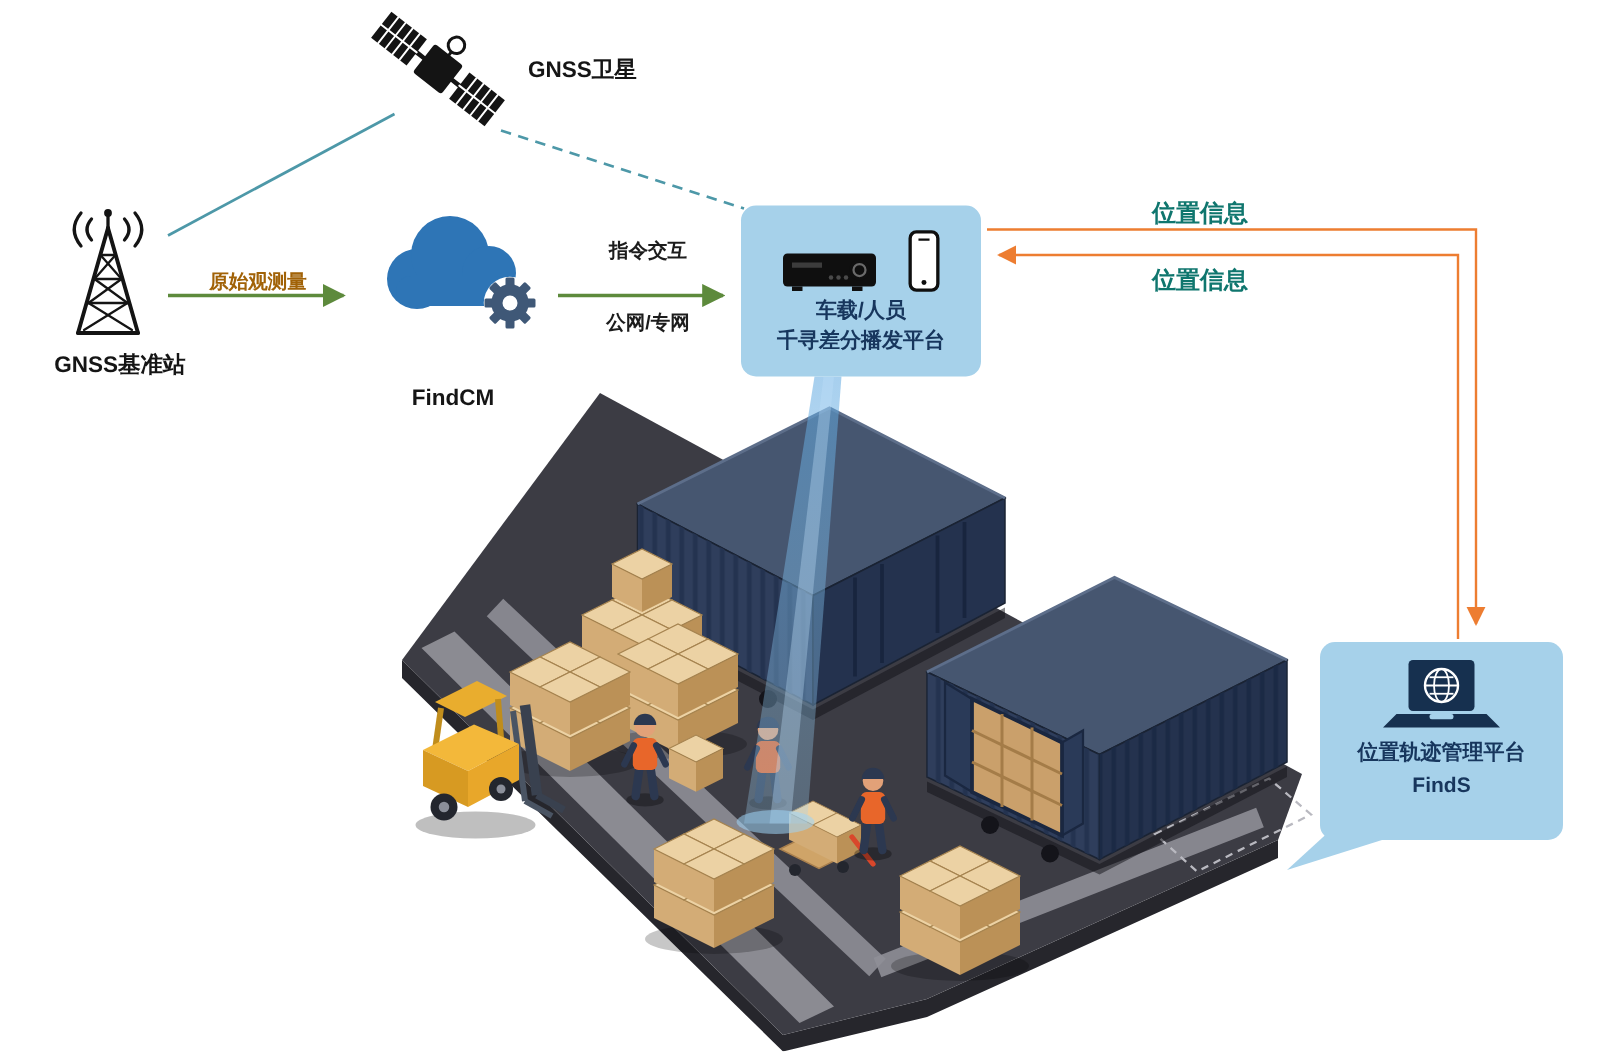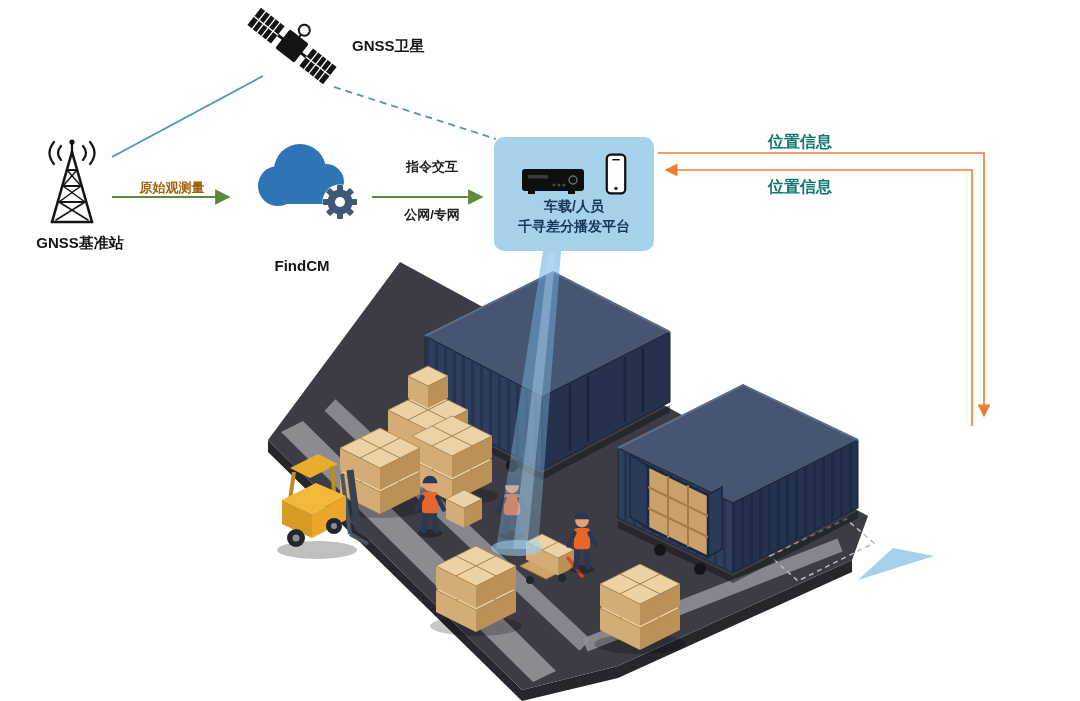--- a/index.html
+++ b/index.html
@@ -278,14 +278,28 @@
       <svg width="24" height="46" viewBox="0 0 26 46">
         <rect x="3" y="2" width="20" height="42" rx="4.5" fill="#ffffff" stroke="#0f0f0f" stroke-width="2.4"></rect>
         <line x1="9" y1="7.5" x2="17" y2="7.5" stroke="#0f0f0f" stroke-width="1.6"></line>
         <circle cx="13" cy="38.5" r="1.8" fill="#0f0f0f"></circle>
       </svg>
     </div>
     <div class="cap">车载/人员</div>
     <div class="cap">千寻差分播发平台</div>
   </div>
 
+  <div class="panel" id="finds-panel">
+    <svg width="78" height="50" viewBox="0 0 78 50">
+      <rect x="17" y="0" width="44" height="34" rx="3" fill="#16304f"></rect>
+      <circle cx="39" cy="17" r="11" fill="none" stroke="#ffffff" stroke-width="1.6"></circle>
+      <ellipse cx="39" cy="17" rx="5" ry="11" fill="none" stroke="#ffffff" stroke-width="1.2"></ellipse>
+      <line x1="31" y1="11.5" x2="47" y2="11.5" stroke="#ffffff" stroke-width="1.2"></line>
+      <line x1="28" y1="17" x2="50" y2="17" stroke="#ffffff" stroke-width="1.2"></line>
+      <line x1="31" y1="22.5" x2="47" y2="22.5" stroke="#ffffff" stroke-width="1.2"></line>
+      <polygon points="9,36 69,36 78,45 0,45" fill="#16304f"></polygon>
+      <rect x="31" y="36" width="16" height="3.5" rx="1.5" fill="#a6d1ea"></rect>
+    </svg>
+    <div class="cap">位置轨迹管理平台</div>
+    <div class="cap">FindS</div>
+  </div>
 
 </div>
 
 </body></html>

